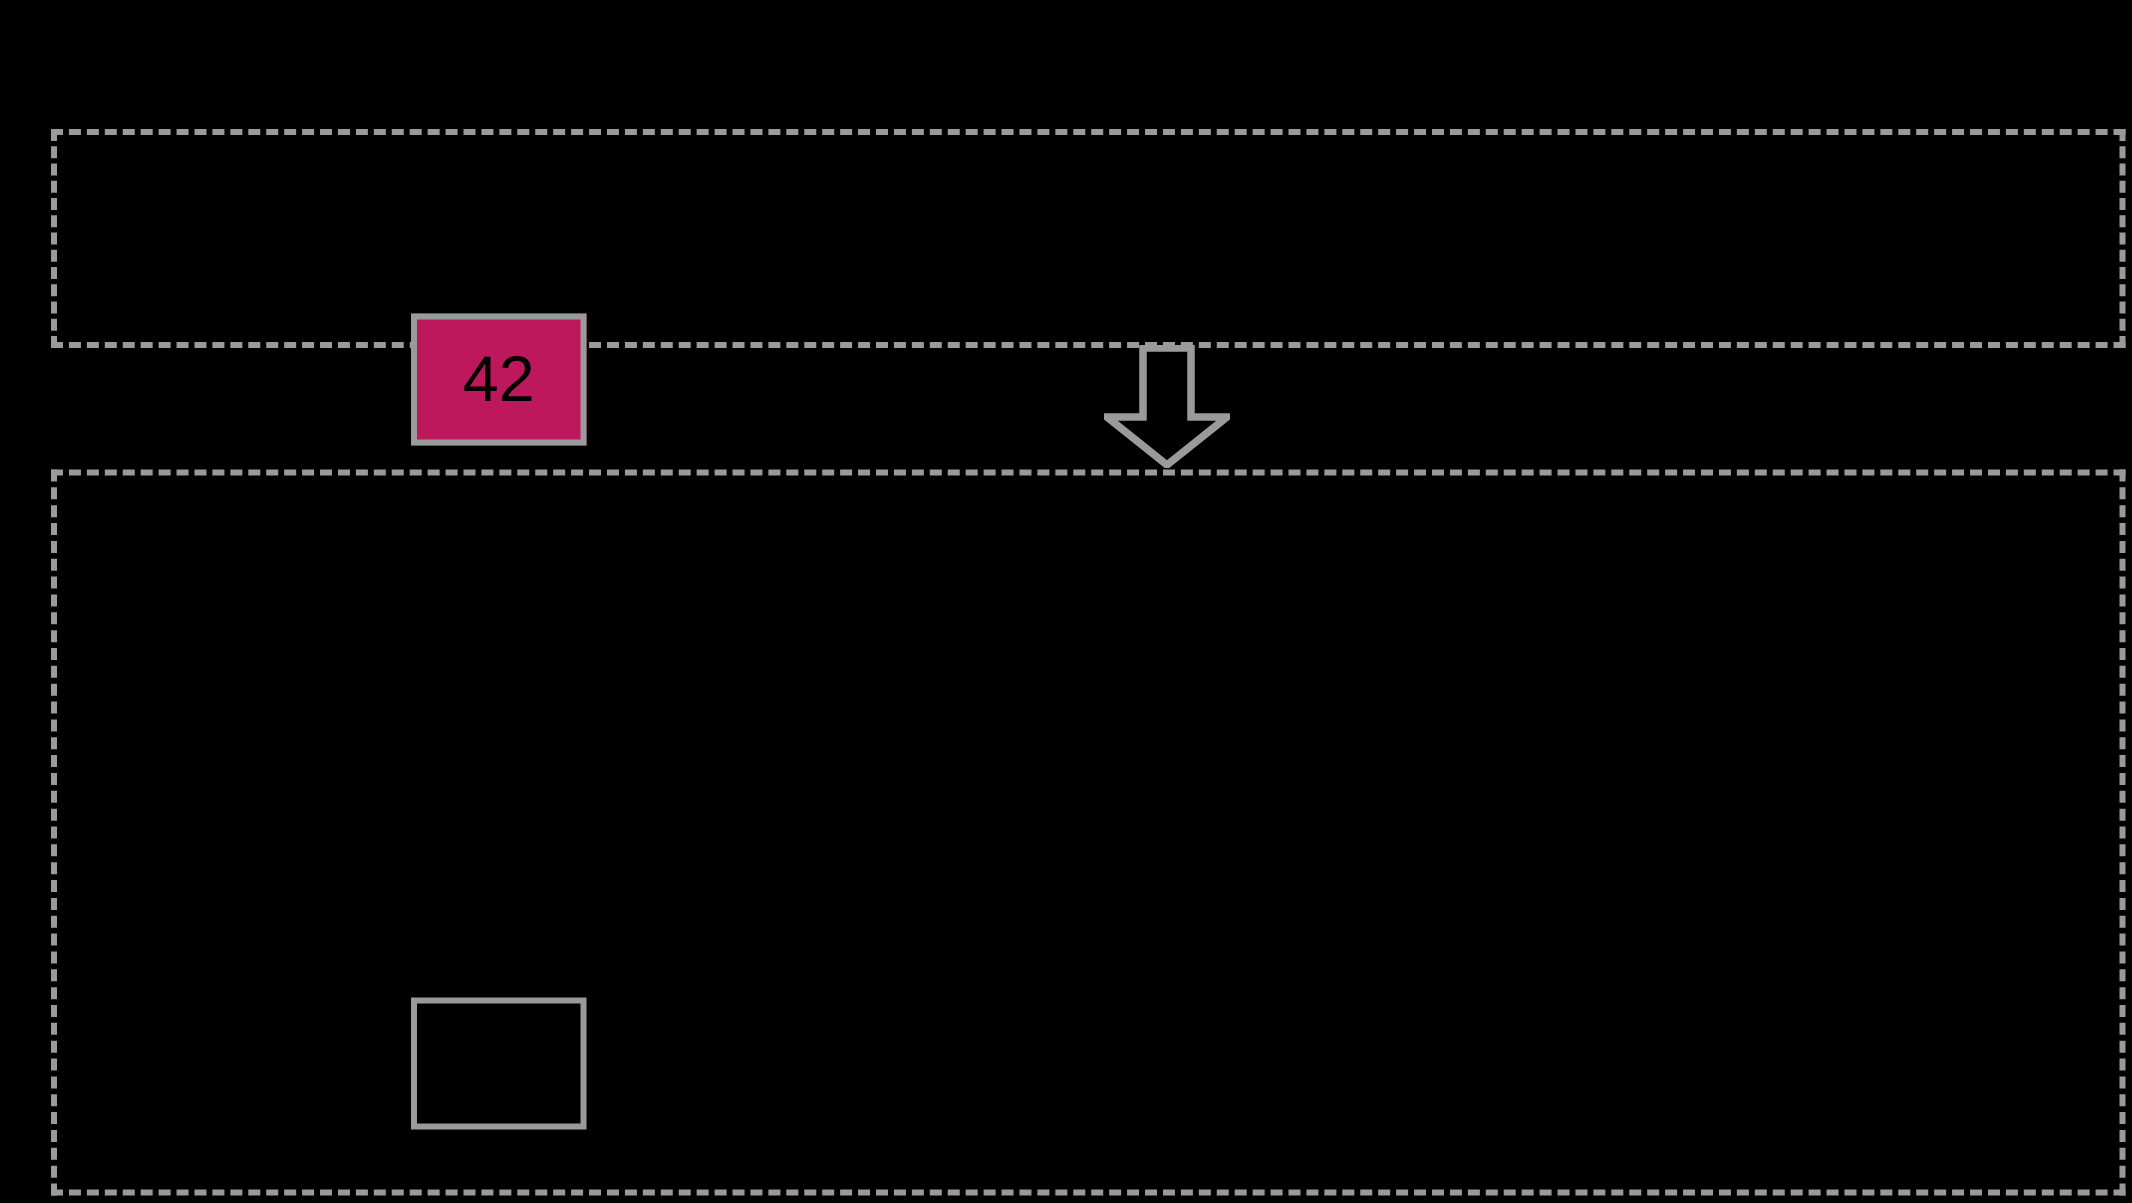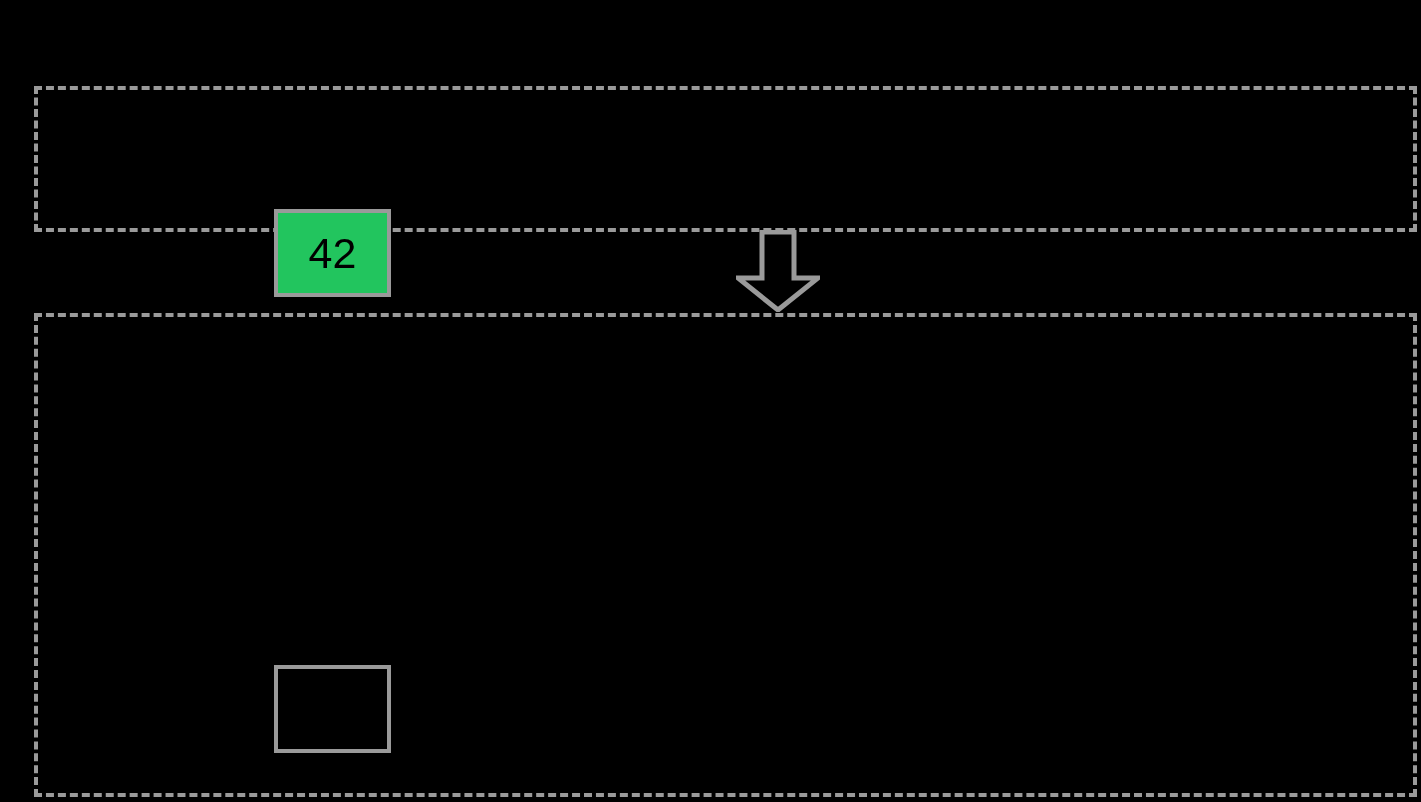--- a/index.html
+++ b/index.html
@@ -46,21 +46,21 @@
     justify-content: center;
     font-size: 43px;
     line-height: 1;
     color: #000000;
   }
   #source-box {
     left: 236px;
     top: 119px;
     width: 117px;
     height: 88px;
-    background: #22c55e;
+    background: #be185d;
   }
   #empty-box {
     left: 236px;
     top: 348px;
     width: 117px;
     height: 88px;
     background: transparent;
   }
 
   

